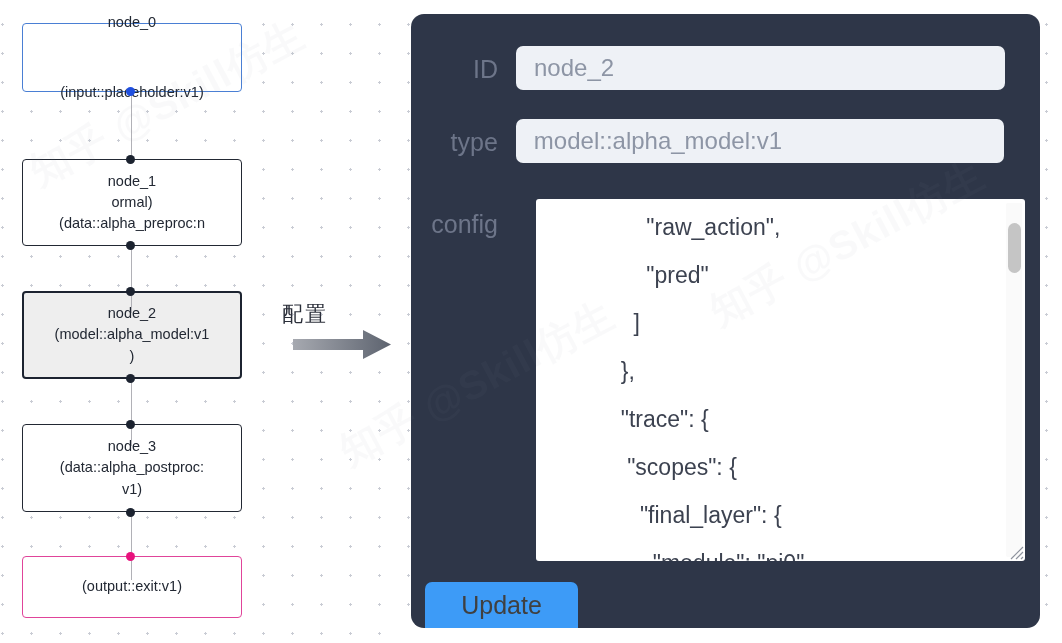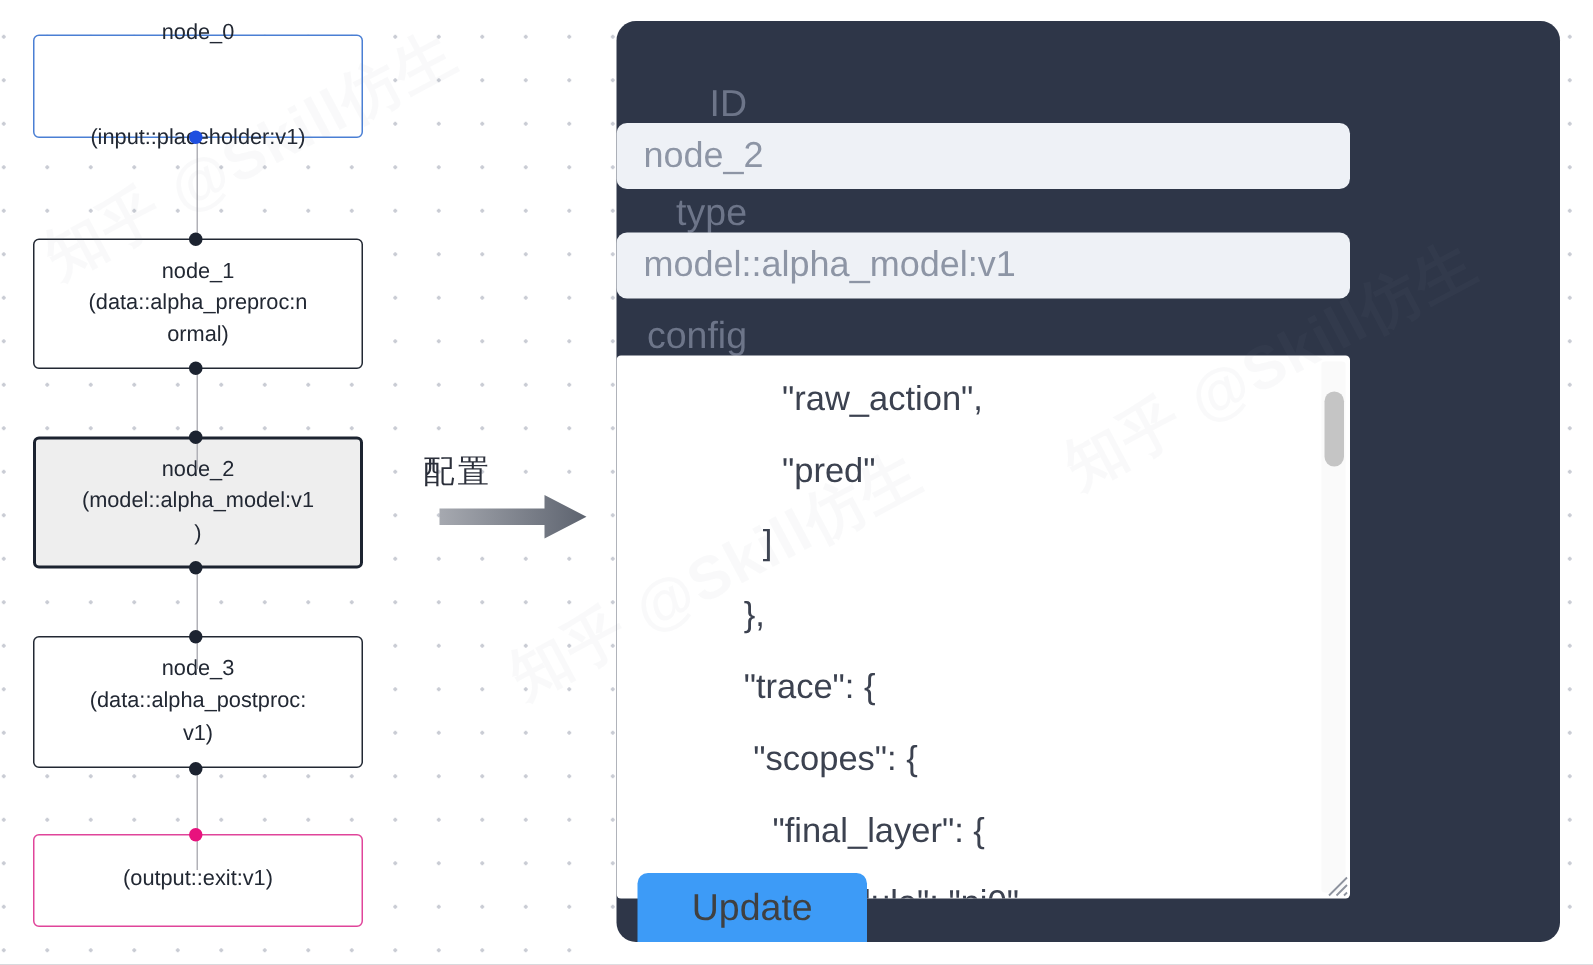--- a/index.html
+++ b/index.html
@@ -117,21 +117,20 @@
     border-radius: 13px;
     z-index: 20;
     overflow: hidden;
     box-sizing: border-box;
   }
   .form-row {
     position: absolute;
     display: flex;
     align-items: flex-start;
     left: 0;
-    flex-direction: column;
   }
   .field-label {
     color: #6d7589;
     font-size: 25px;
     text-align: right;
     width: 105px;
     padding-right: 18px;
     box-sizing: border-box;
     line-height: 1;
     user-select: none;
@@ -244,22 +243,22 @@
     <div class="edge" style="left:130.5px; top:512px; height:68px;"></div>
 
     <div class="node input-node" style="left:22px; top:23px; width:220px; height:69px;gap:48px;">
       <span class="nline">node_0</span>
       <span class="nline">(input::placeholder:v1)</span>
     </div>
     <div class="handle blue" style="left:126px; top:87px;"></div>
 
     <div class="node" style="left:22px; top:159px; width:220px; height:87px;">
       <span class="nline">node_1</span>
+      <span class="nline">ormal)</span>
       <span class="nline">(data::alpha_preproc:n</span>
-      <span class="nline">ormal)</span>
     </div>
     <div class="handle" style="left:126px; top:155px;"></div>
     <div class="handle" style="left:126px; top:241px;"></div>
 
     <div class="node selected" style="left:22px; top:291px; width:220px; height:88px;">
       <span class="nline">node_2</span>
       <span class="nline">(model::alpha_model:v1</span>
       <span class="nline">)</span>
     </div>
     <div class="handle" style="left:126px; top:287px;"></div>
@@ -297,21 +296,21 @@
     <div class="form-row" id="id-row" style="width:629px;">
       <div class="field-label">ID</div>
       <input id="id-input" class="text-input" type="text" value="node_2" placeholder="node id" style="">
     </div>
 
     <div class="form-row" id="type-row" style="width:593px;">
       <div class="field-label">type</div>
       <input id="type-input" class="text-input" type="text" value="model::alpha_model:v1" placeholder="node type" style="">
     </div>
 
-    <div class="form-row" id="config-row" style="width:629px;">
+    <div class="form-row" id="config-row" style="width:629px;gap:20px;">
       <div class="field-label">config</div>
       <div id="config-wrap">
         <textarea id="config-text" spellcheck="false" style="">      "raw_action",
       "pred"
     ]
   },
   "trace": {
    "scopes": {
      "final_layer": {
        "module": "pi0",

